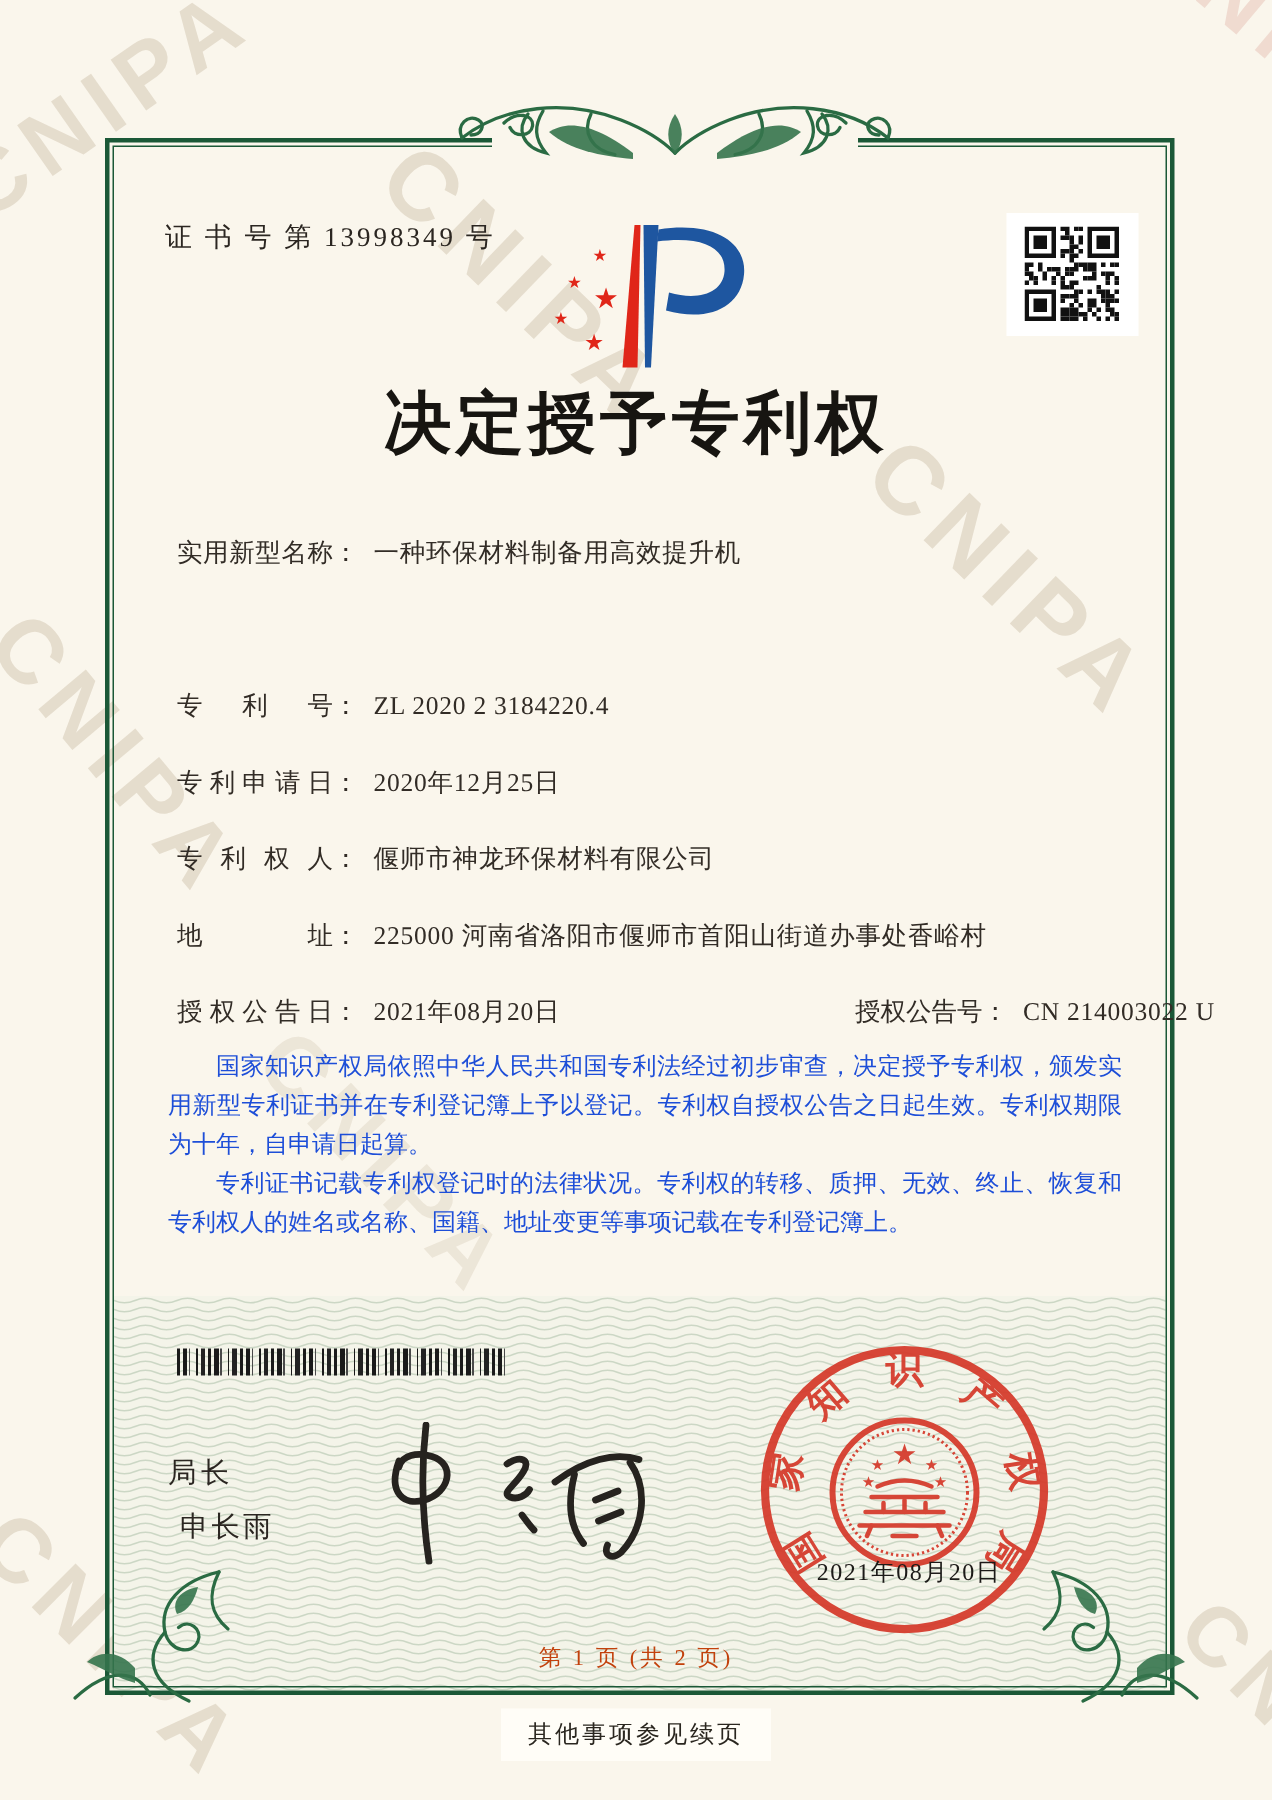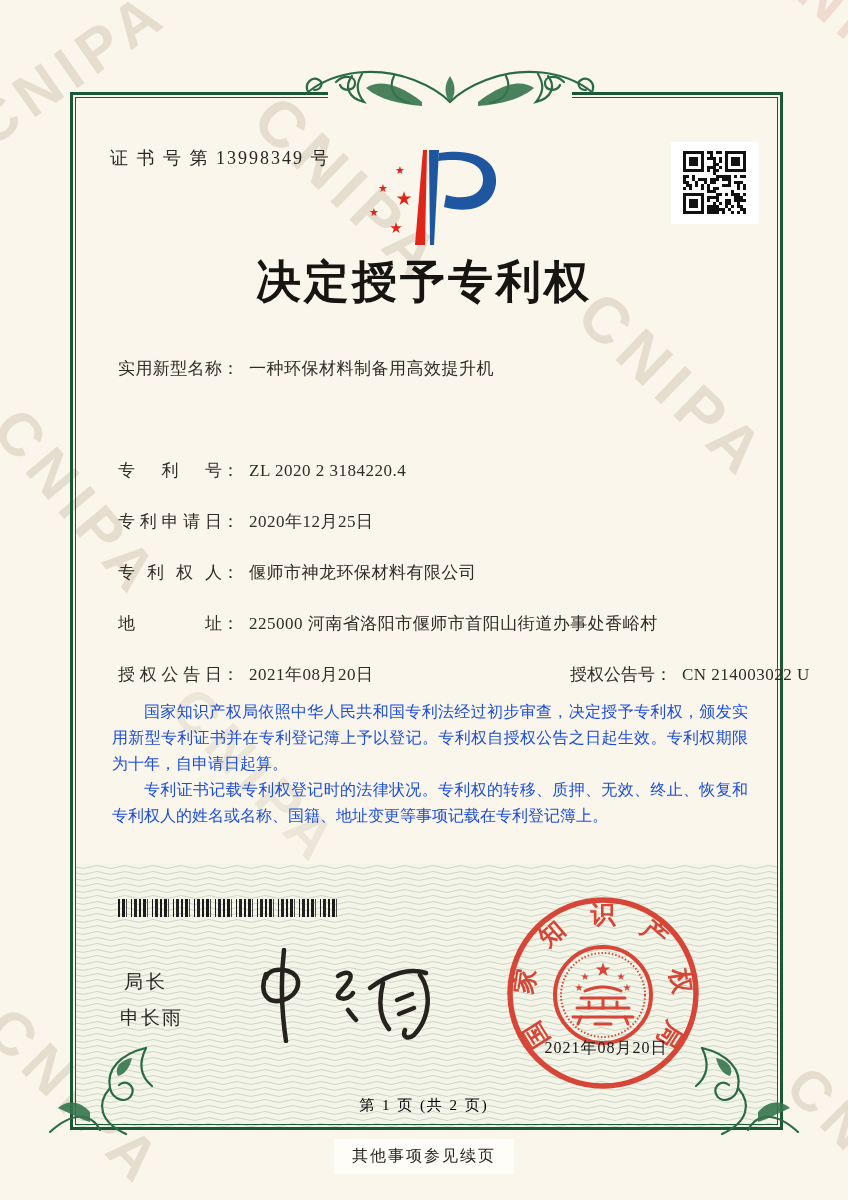--- a/index.html
+++ b/index.html
@@ -48,36 +48,36 @@
   
   .body-text{position:absolute;left:112px;top:699px;width:636px;font-size:16px;
              line-height:1.62;z-index:2;color:#1d4ed8;text-align:justify;}
   .body-text p{margin:0;text-indent:2em;}
   
   .barcode{position:absolute;left:118px;top:899px;width:219px;height:18px;z-index:2;
     background:repeating-linear-gradient(90deg,#1a1a1a 0 2px,transparent 2px 4px,#1a1a1a 4px 7px,
       transparent 7px 8px,#4a4a4a 8px 9px,transparent 9px 13px,#1a1a1a 13px 14px,transparent 14px 16px,
       #222 16px 19px,transparent 19px 21px);}
   
-  .director-title{position:absolute;left:124px;top:969px;font-size:19px;letter-spacing:3px;z-index:2;text-align:center;}
+  .director-title{position:absolute;left:112px;top:969px;font-size:19px;letter-spacing:3px;z-index:2;text-align:center;}
   .director-name{position:absolute;left:120px;top:1005px;font-size:19px;letter-spacing:2px;z-index:2;}
   .sig{position:absolute;left:250px;top:948px;width:195px;height:95px;z-index:3;}
   .sig path{fill:none;stroke:#26231f;stroke-width:4.5;stroke-linecap:round;stroke-linejoin:round;}
   
   .seal{position:absolute;left:500px;top:890px;width:206px;height:206px;z-index:3;opacity:.93;}
   #seal-ring text{font-size:25px;font-weight:bold;fill:#d5392a;text-anchor:middle;
                   dominant-baseline:central;font-family:"Liberation Serif","DejaVu Serif",serif;}
   .emblem .star-big{font-size:19px;fill:#d5392a;text-anchor:middle;}
   .emblem .star-sm{font-size:10px;fill:#d5392a;text-anchor:middle;}
   .gate path{stroke:#d5392a;stroke-width:3;fill:none;stroke-linecap:round;}
   .seal-date{position:absolute;left:518px;top:1038px;width:176px;text-align:center;
              font-size:16px;letter-spacing:1px;color:#1c1a18;z-index:4;}
   
   .page-info{position:absolute;left:0;top:1096px;width:848px;text-align:center;font-size:15px;
-             letter-spacing:2px;z-index:2;color:#000000;}
+             letter-spacing:2px;z-index:2;color:#c2410c;}
   .cont-note{position:absolute;left:50%;transform:translateX(-50%);top:1139px;background:#fffdf7;
              padding:7px 18px;font-size:16px;letter-spacing:2px;z-index:2;color:#2a261f;}
 </style>
 </head>
 <body>
 
 <div class="page">
 
   <span class="wm wm1">CNIPA</span>
   <span class="wm wm2">CNIPA</span>

